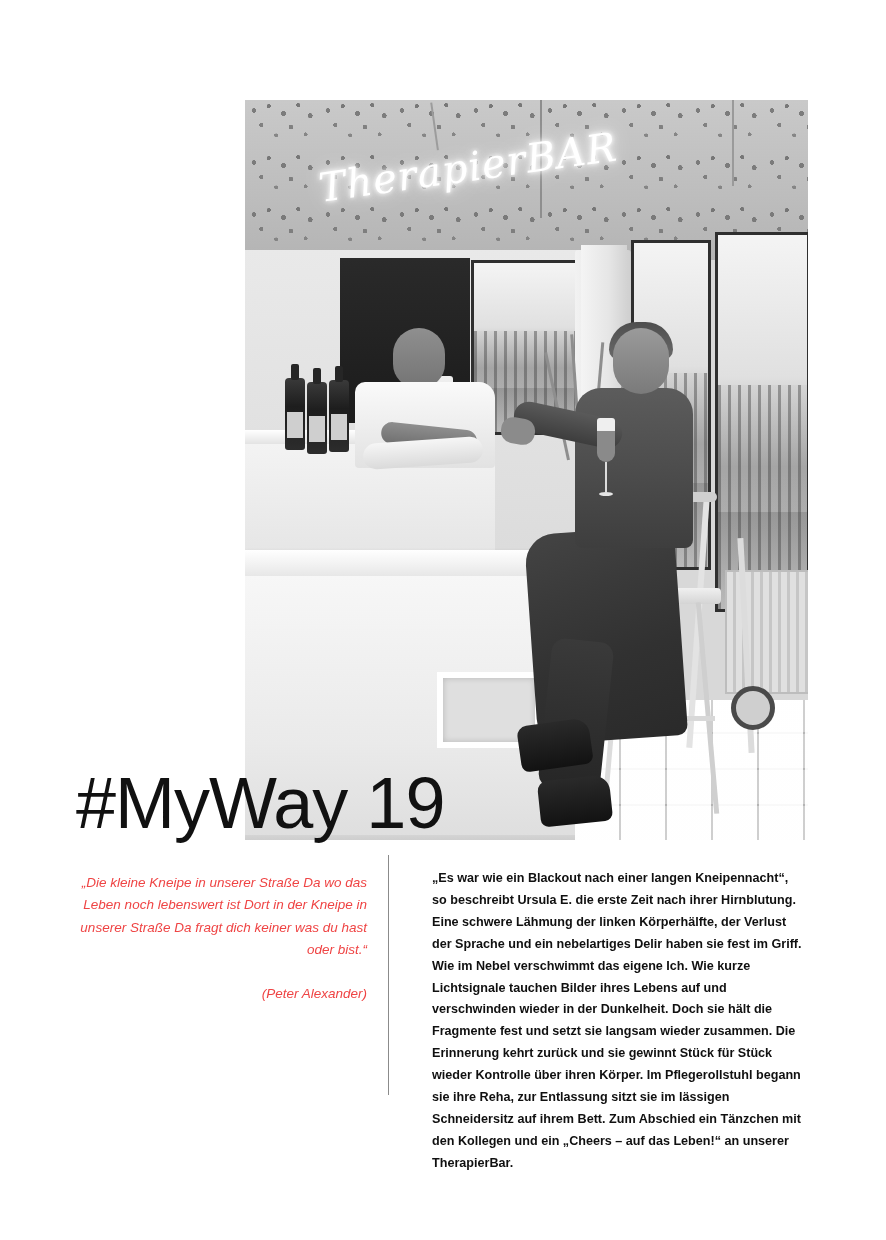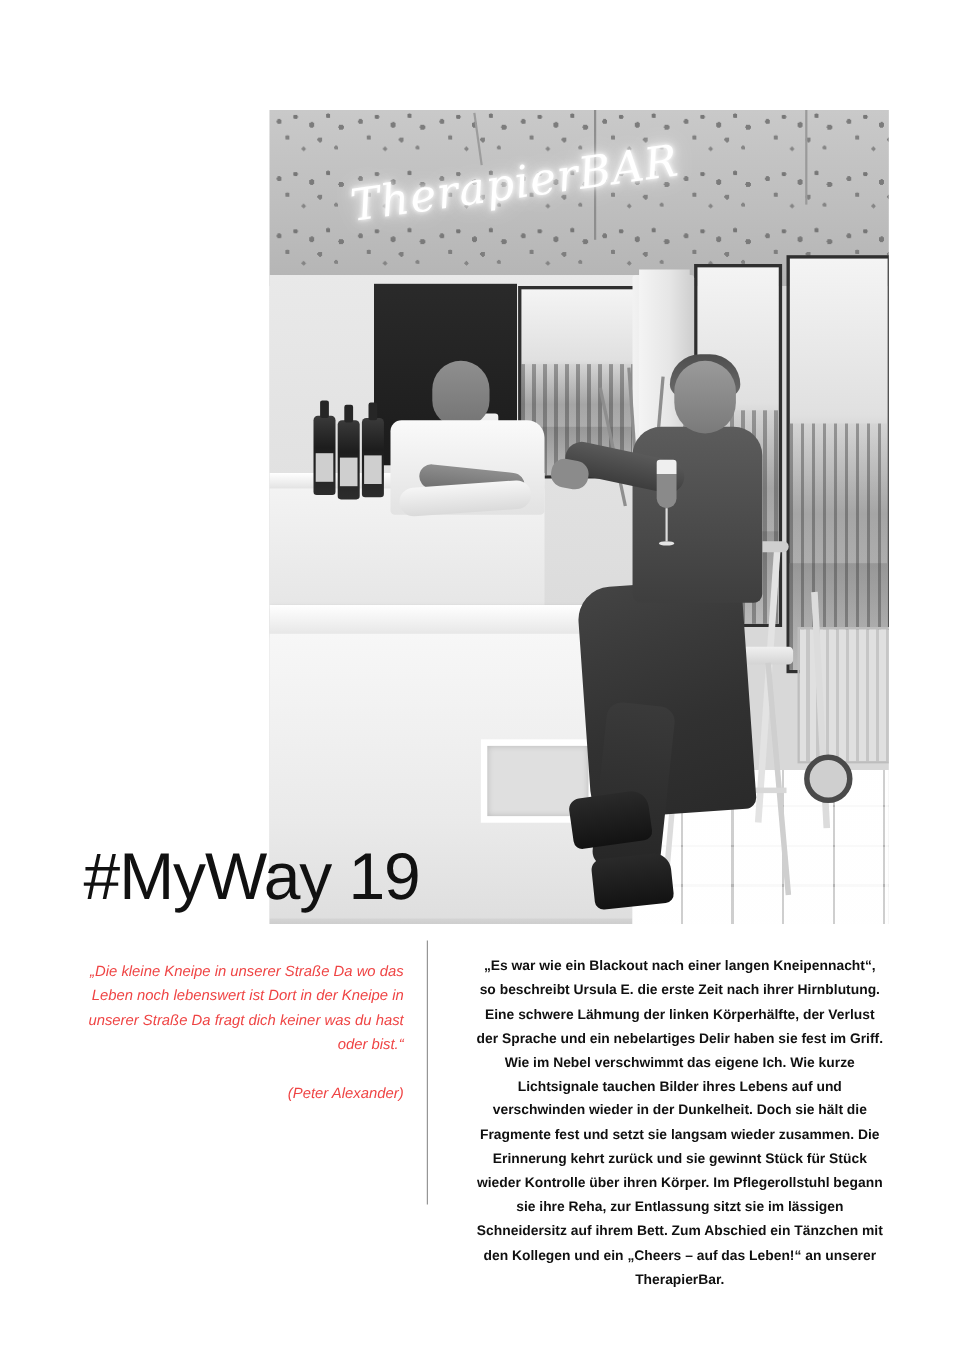--- a/index.html
+++ b/index.html
@@ -329,21 +329,21 @@
     position:absolute; bottom:0; width:3px; background:#8e8e8e; transform-origin:bottom center;
   }
 
   
   .headline {
     position: absolute;
     left: 76px;
     top: 762px;
     font-family: "Liberation Sans", sans-serif;
     font-weight: 400;
-    font-size: 60px;
+    font-size: 72px;
     letter-spacing: -1px;
     color: #111;
     white-space: nowrap;
   }
 
   
   .divider {
     position: absolute;
     left: 388px;
     top: 855px;
@@ -368,21 +368,21 @@
   }
   .body-col {
     position: absolute;
     left: 432px;
     top: 868px;
     width: 372px;
     font-size: 12.6px;
     line-height: 1.74;
     font-weight: 700;
     color: #101010;
-    text-align: center;
+    text-align: left;
   }
 </style>
 </head>
 <body>
 
 <div class="photo-wrap">
   <div class="photo">
 
     <div class="ceiling"></div>
     <div class="ceiling-line"></div>

